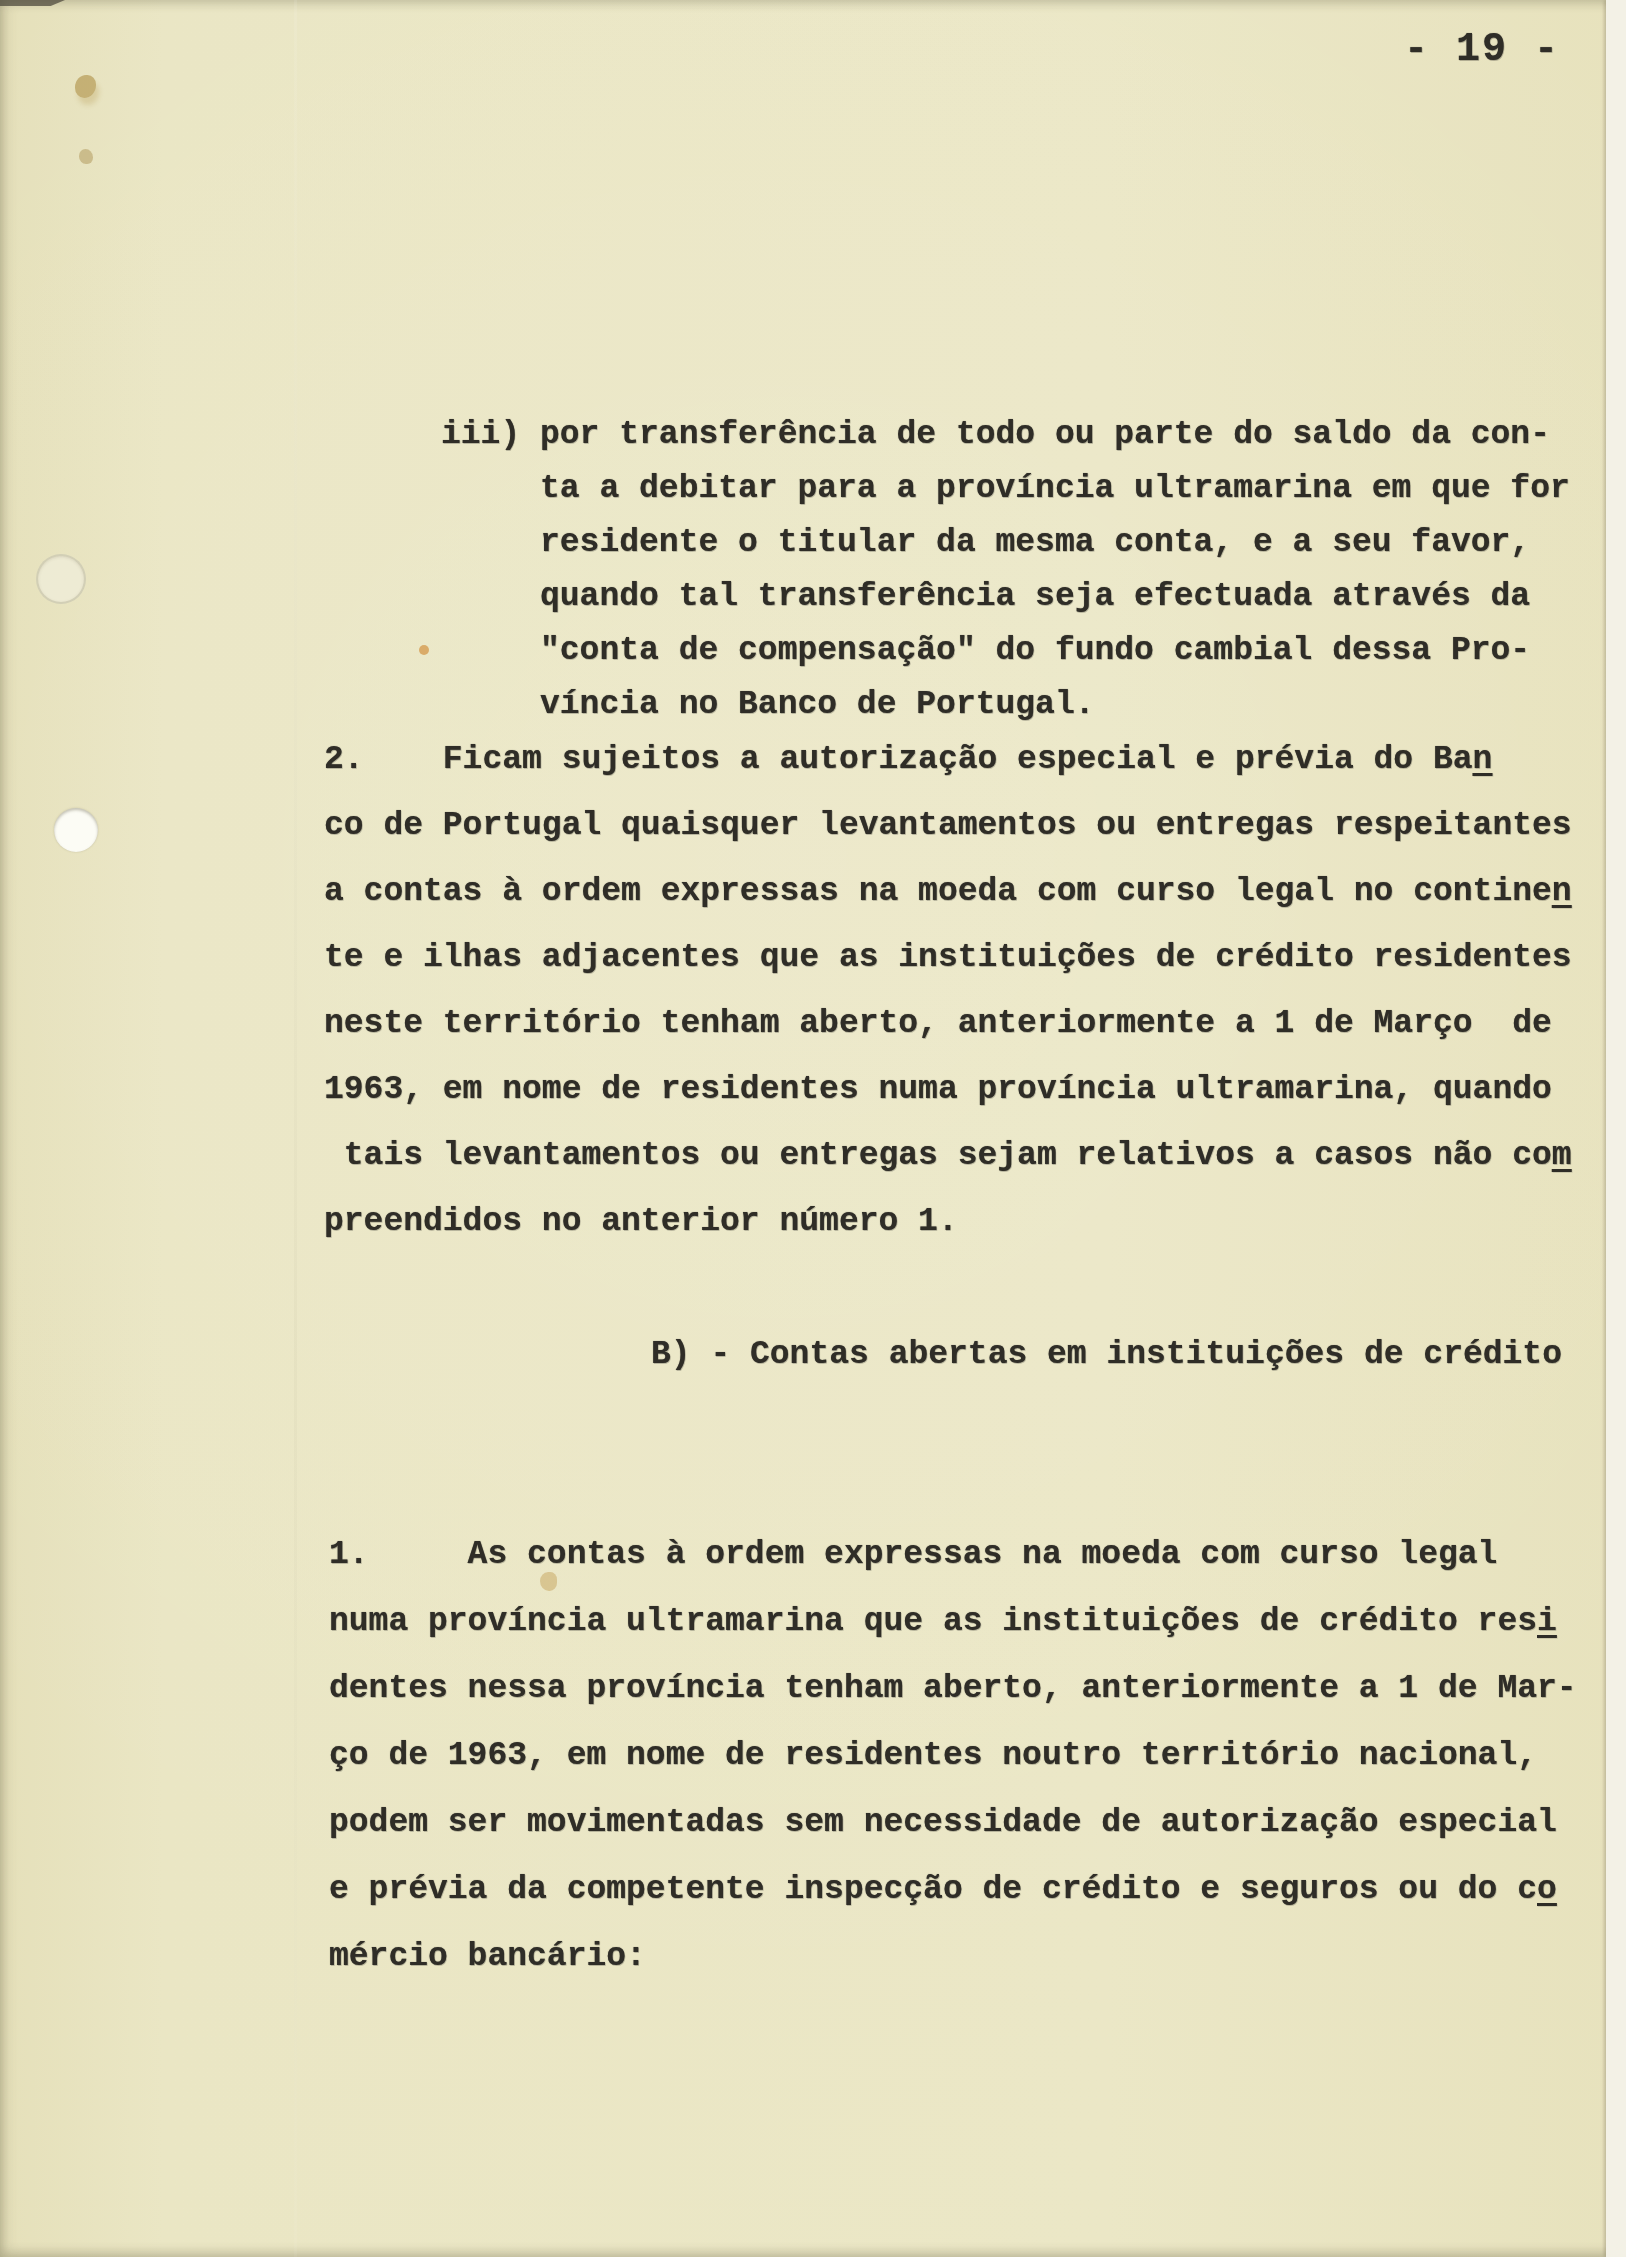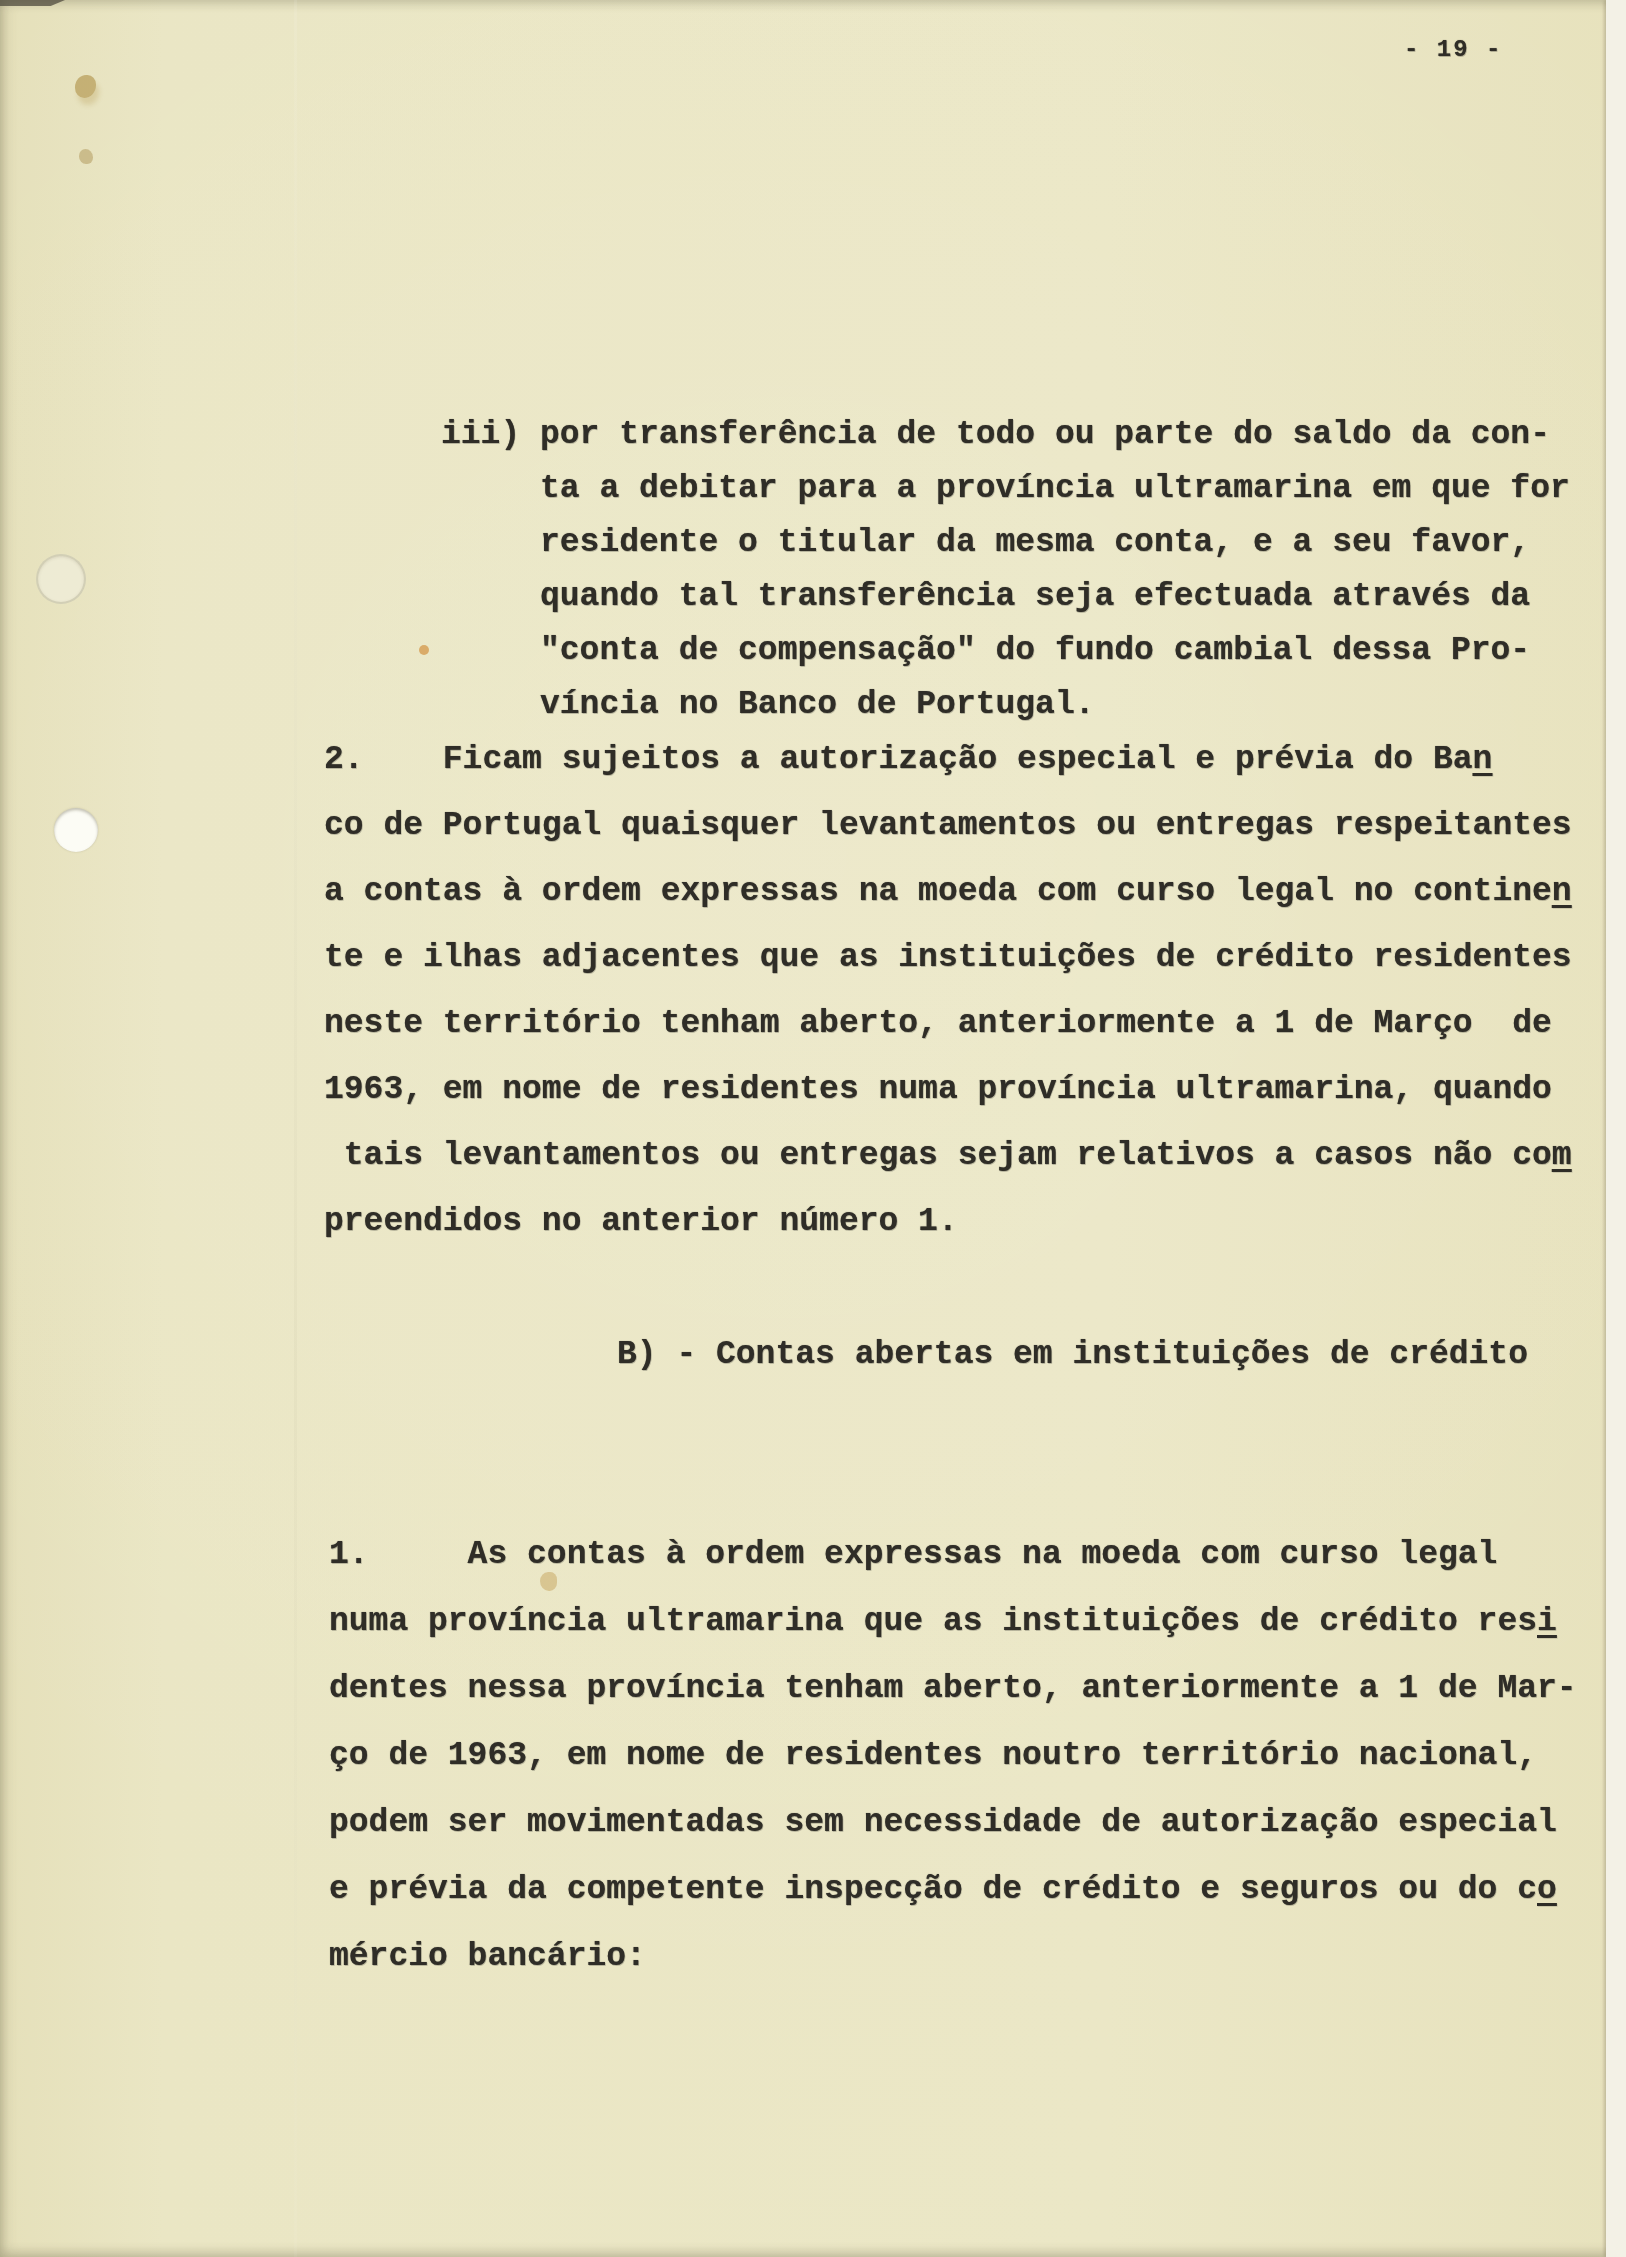--- a/index.html
+++ b/index.html
@@ -41,25 +41,25 @@
     opacity:.45;pointer-events:none;
   }
   .tblock{
     position:absolute;
     font-size:33px;
     white-space:pre;
     text-shadow:0 0 1px rgba(47,45,39,.60), 0.7px 0.7px 0 rgba(47,45,39,.22);
   }
   #block-iii      {left:441px; top:372px;  line-height:54px;margin-top:36px;}
   #block-para2    {left:324px; top:727px;  line-height:66px;}
-  #block-heading-b{left:617px; top:1327px; line-height:56px;}
+  #block-heading-b{left:651px; top:1327px; line-height:56px;}
   #block-para1    {left:329px; top:1521px; line-height:67px;}
   .page-number{
     position:absolute;left:1404px;top:28px;
-    font-size:24px;line-height:44px;letter-spacing:2px;white-space:pre;
+    font-size:40px;line-height:44px;letter-spacing:2px;white-space:pre;
     text-shadow:0 0 1px rgba(47,45,39,.6), 0.7px 0.7px 0 rgba(47,45,39,.25);
   }
   .u{
     text-decoration:underline;
     text-decoration-thickness:3px;
     text-underline-offset:5px;
   }
   .hole-punch{
     position:absolute;left:54px;top:808px;width:44px;height:44px;border-radius:50%;
     background:#fcfcf5;

